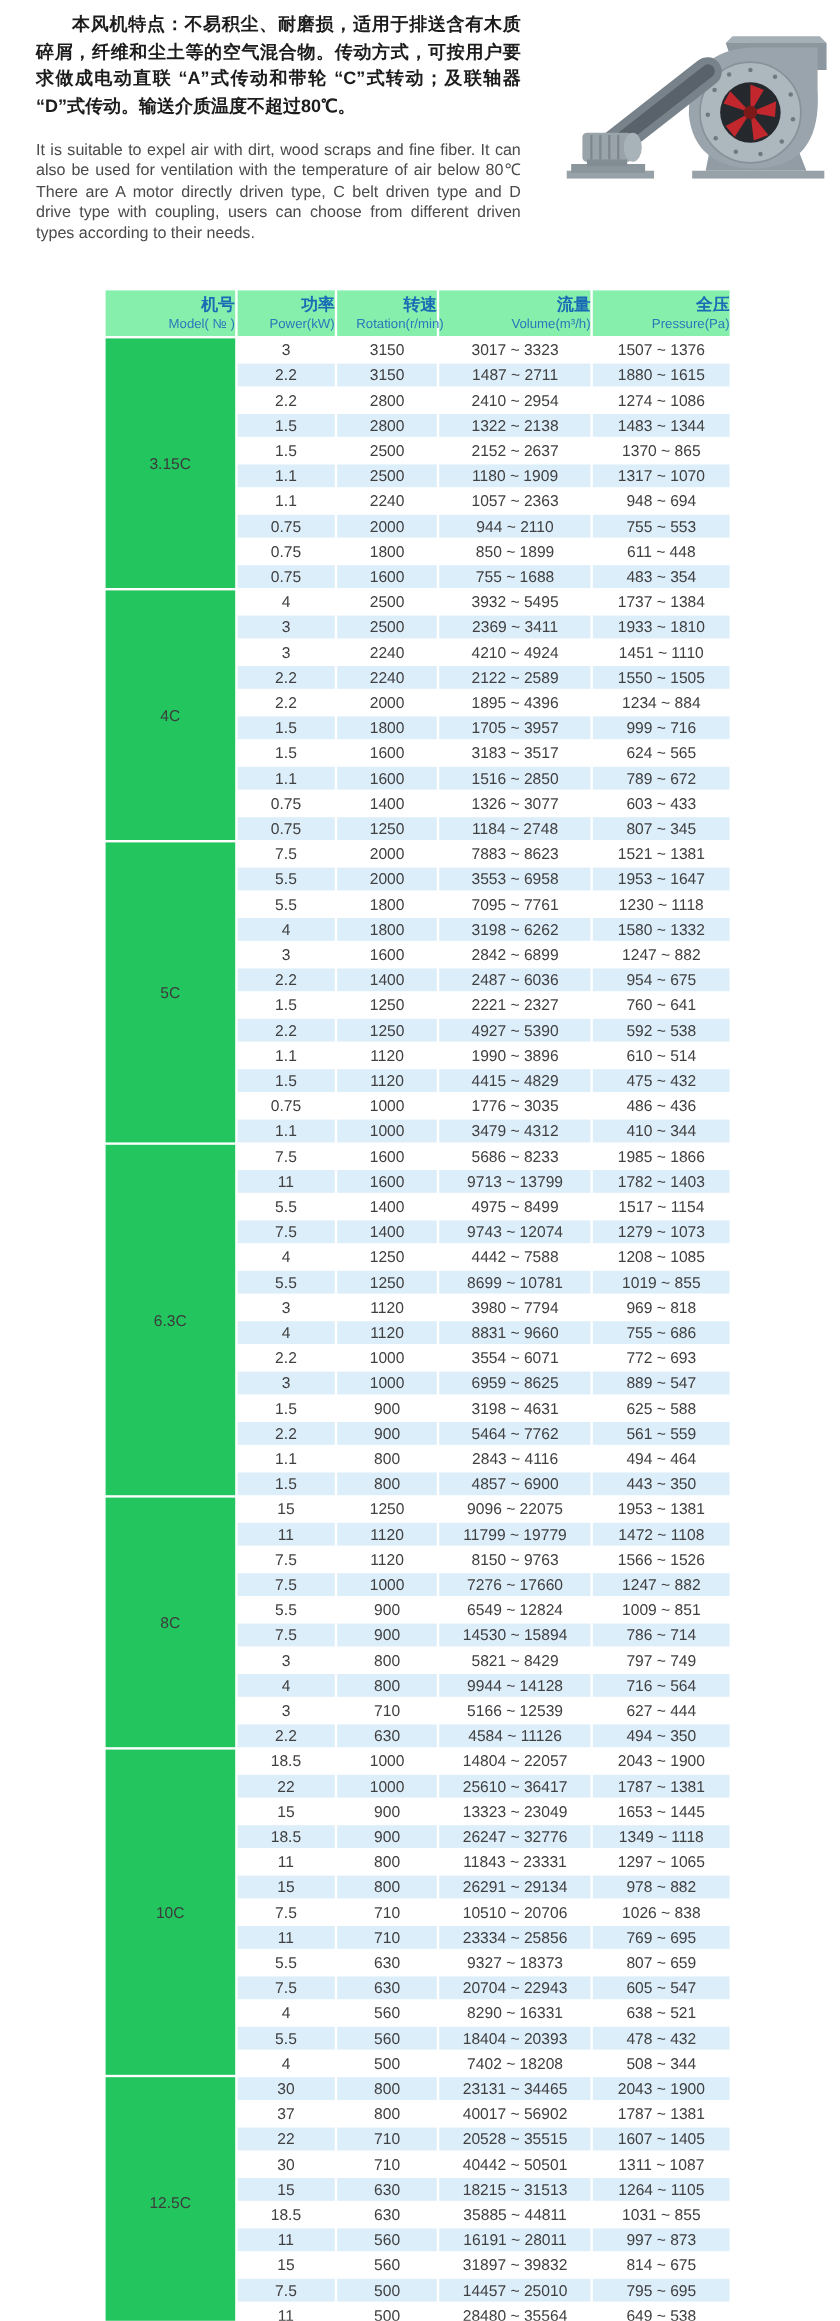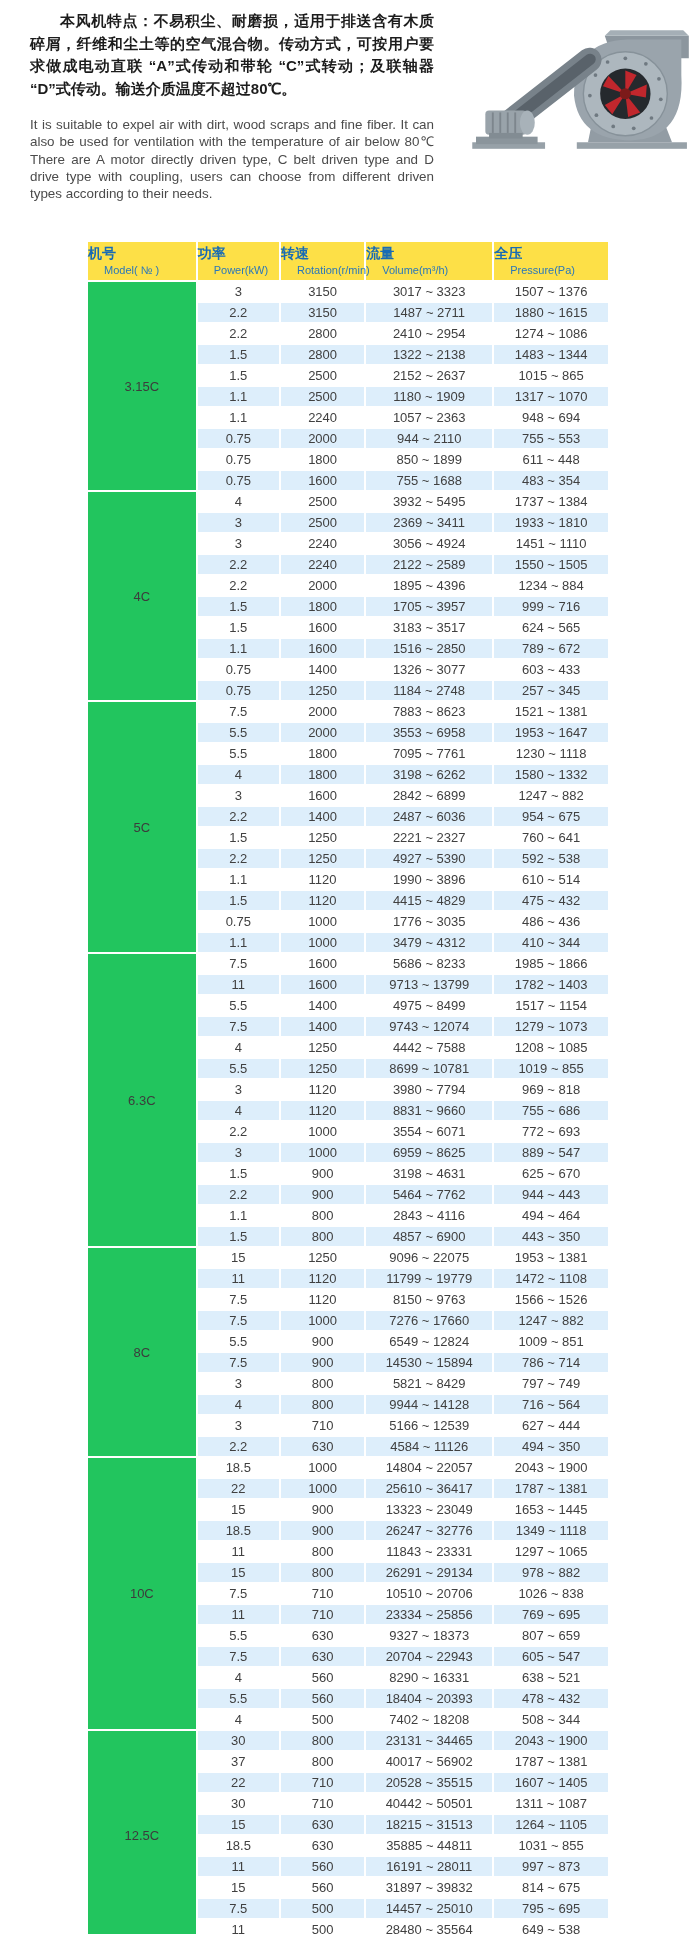--- a/index.html
+++ b/index.html
@@ -40,24 +40,24 @@
     justify-content:center;
   }
   table.spec-table {
     border-collapse:separate;
     border-spacing:2px;
     table-layout:fixed;
     width:524px;
     margin:38px 0 0 86px;
   }
   .spec-table th {
-    background:#fde047;
+    background:#86efac;
     height:24px;
     padding:3px 0;
-    text-align:left;
+    text-align:right;
     vertical-align:middle;
   }
   .th-zh { display:block; font-size:14px; font-weight:bold; color:#186bb4; line-height:1.2; }
   .th-en { display:block; font-size:11px; font-weight:normal; color:#2a77ba; line-height:1.2; margin-top:2px;margin-left:16px; }
   .spec-table td {
     height:19px;
     padding:0 2px;
     text-align:center;
     vertical-align:middle;
     font-size:13px;
@@ -189,21 +189,21 @@
       <tr class="alt">
         <td class="data-cell">1.5</td>
         <td class="data-cell">2800</td>
         <td class="data-cell">1322 ~ 2138</td>
         <td class="data-cell">1483 ~ 1344</td>
       </tr>
       <tr>
         <td class="data-cell">1.5</td>
         <td class="data-cell">2500</td>
         <td class="data-cell">2152 ~ 2637</td>
-        <td class="data-cell">1015 ~ 865</td>
+        <td class="data-cell">1370 ~ 865</td>
       </tr>
       <tr class="alt">
         <td class="data-cell">1.1</td>
         <td class="data-cell">2500</td>
         <td class="data-cell">1180 ~ 1909</td>
         <td class="data-cell">1317 ~ 1070</td>
       </tr>
       <tr>
         <td class="data-cell">1.1</td>
         <td class="data-cell">2240</td>
@@ -237,21 +237,21 @@
       </tr>
       <tr class="alt">
         <td class="data-cell">3</td>
         <td class="data-cell">2500</td>
         <td class="data-cell">2369 ~ 3411</td>
         <td class="data-cell">1933 ~ 1810</td>
       </tr>
       <tr>
         <td class="data-cell">3</td>
         <td class="data-cell">2240</td>
-        <td class="data-cell">3056 ~ 4924</td>
+        <td class="data-cell">4210 ~ 4924</td>
         <td class="data-cell">1451 ~ 1110</td>
       </tr>
       <tr class="alt">
         <td class="data-cell">2.2</td>
         <td class="data-cell">2240</td>
         <td class="data-cell">2122 ~ 2589</td>
         <td class="data-cell">1550 ~ 1505</td>
       </tr>
       <tr>
         <td class="data-cell">2.2</td>
@@ -280,21 +280,21 @@
       <tr>
         <td class="data-cell">0.75</td>
         <td class="data-cell">1400</td>
         <td class="data-cell">1326 ~ 3077</td>
         <td class="data-cell">603 ~ 433</td>
       </tr>
       <tr class="alt">
         <td class="data-cell">0.75</td>
         <td class="data-cell">1250</td>
         <td class="data-cell">1184 ~ 2748</td>
-        <td class="data-cell">257 ~ 345</td>
+        <td class="data-cell">807 ~ 345</td>
       </tr>
       <tr>
         <td class="model-cell" rowspan="12">5C</td>
         <td class="data-cell">7.5</td>
         <td class="data-cell">2000</td>
         <td class="data-cell">7883 ~ 8623</td>
         <td class="data-cell">1521 ~ 1381</td>
       </tr>
       <tr class="alt">
         <td class="data-cell">5.5</td>
@@ -420,27 +420,27 @@
       <tr class="alt">
         <td class="data-cell">3</td>
         <td class="data-cell">1000</td>
         <td class="data-cell">6959 ~ 8625</td>
         <td class="data-cell">889 ~ 547</td>
       </tr>
       <tr>
         <td class="data-cell">1.5</td>
         <td class="data-cell">900</td>
         <td class="data-cell">3198 ~ 4631</td>
-        <td class="data-cell">625 ~ 670</td>
+        <td class="data-cell">625 ~ 588</td>
       </tr>
       <tr class="alt">
         <td class="data-cell">2.2</td>
         <td class="data-cell">900</td>
         <td class="data-cell">5464 ~ 7762</td>
-        <td class="data-cell">944 ~ 443</td>
+        <td class="data-cell">561 ~ 559</td>
       </tr>
       <tr>
         <td class="data-cell">1.1</td>
         <td class="data-cell">800</td>
         <td class="data-cell">2843 ~ 4116</td>
         <td class="data-cell">494 ~ 464</td>
       </tr>
       <tr class="alt">
         <td class="data-cell">1.5</td>
         <td class="data-cell">800</td>

